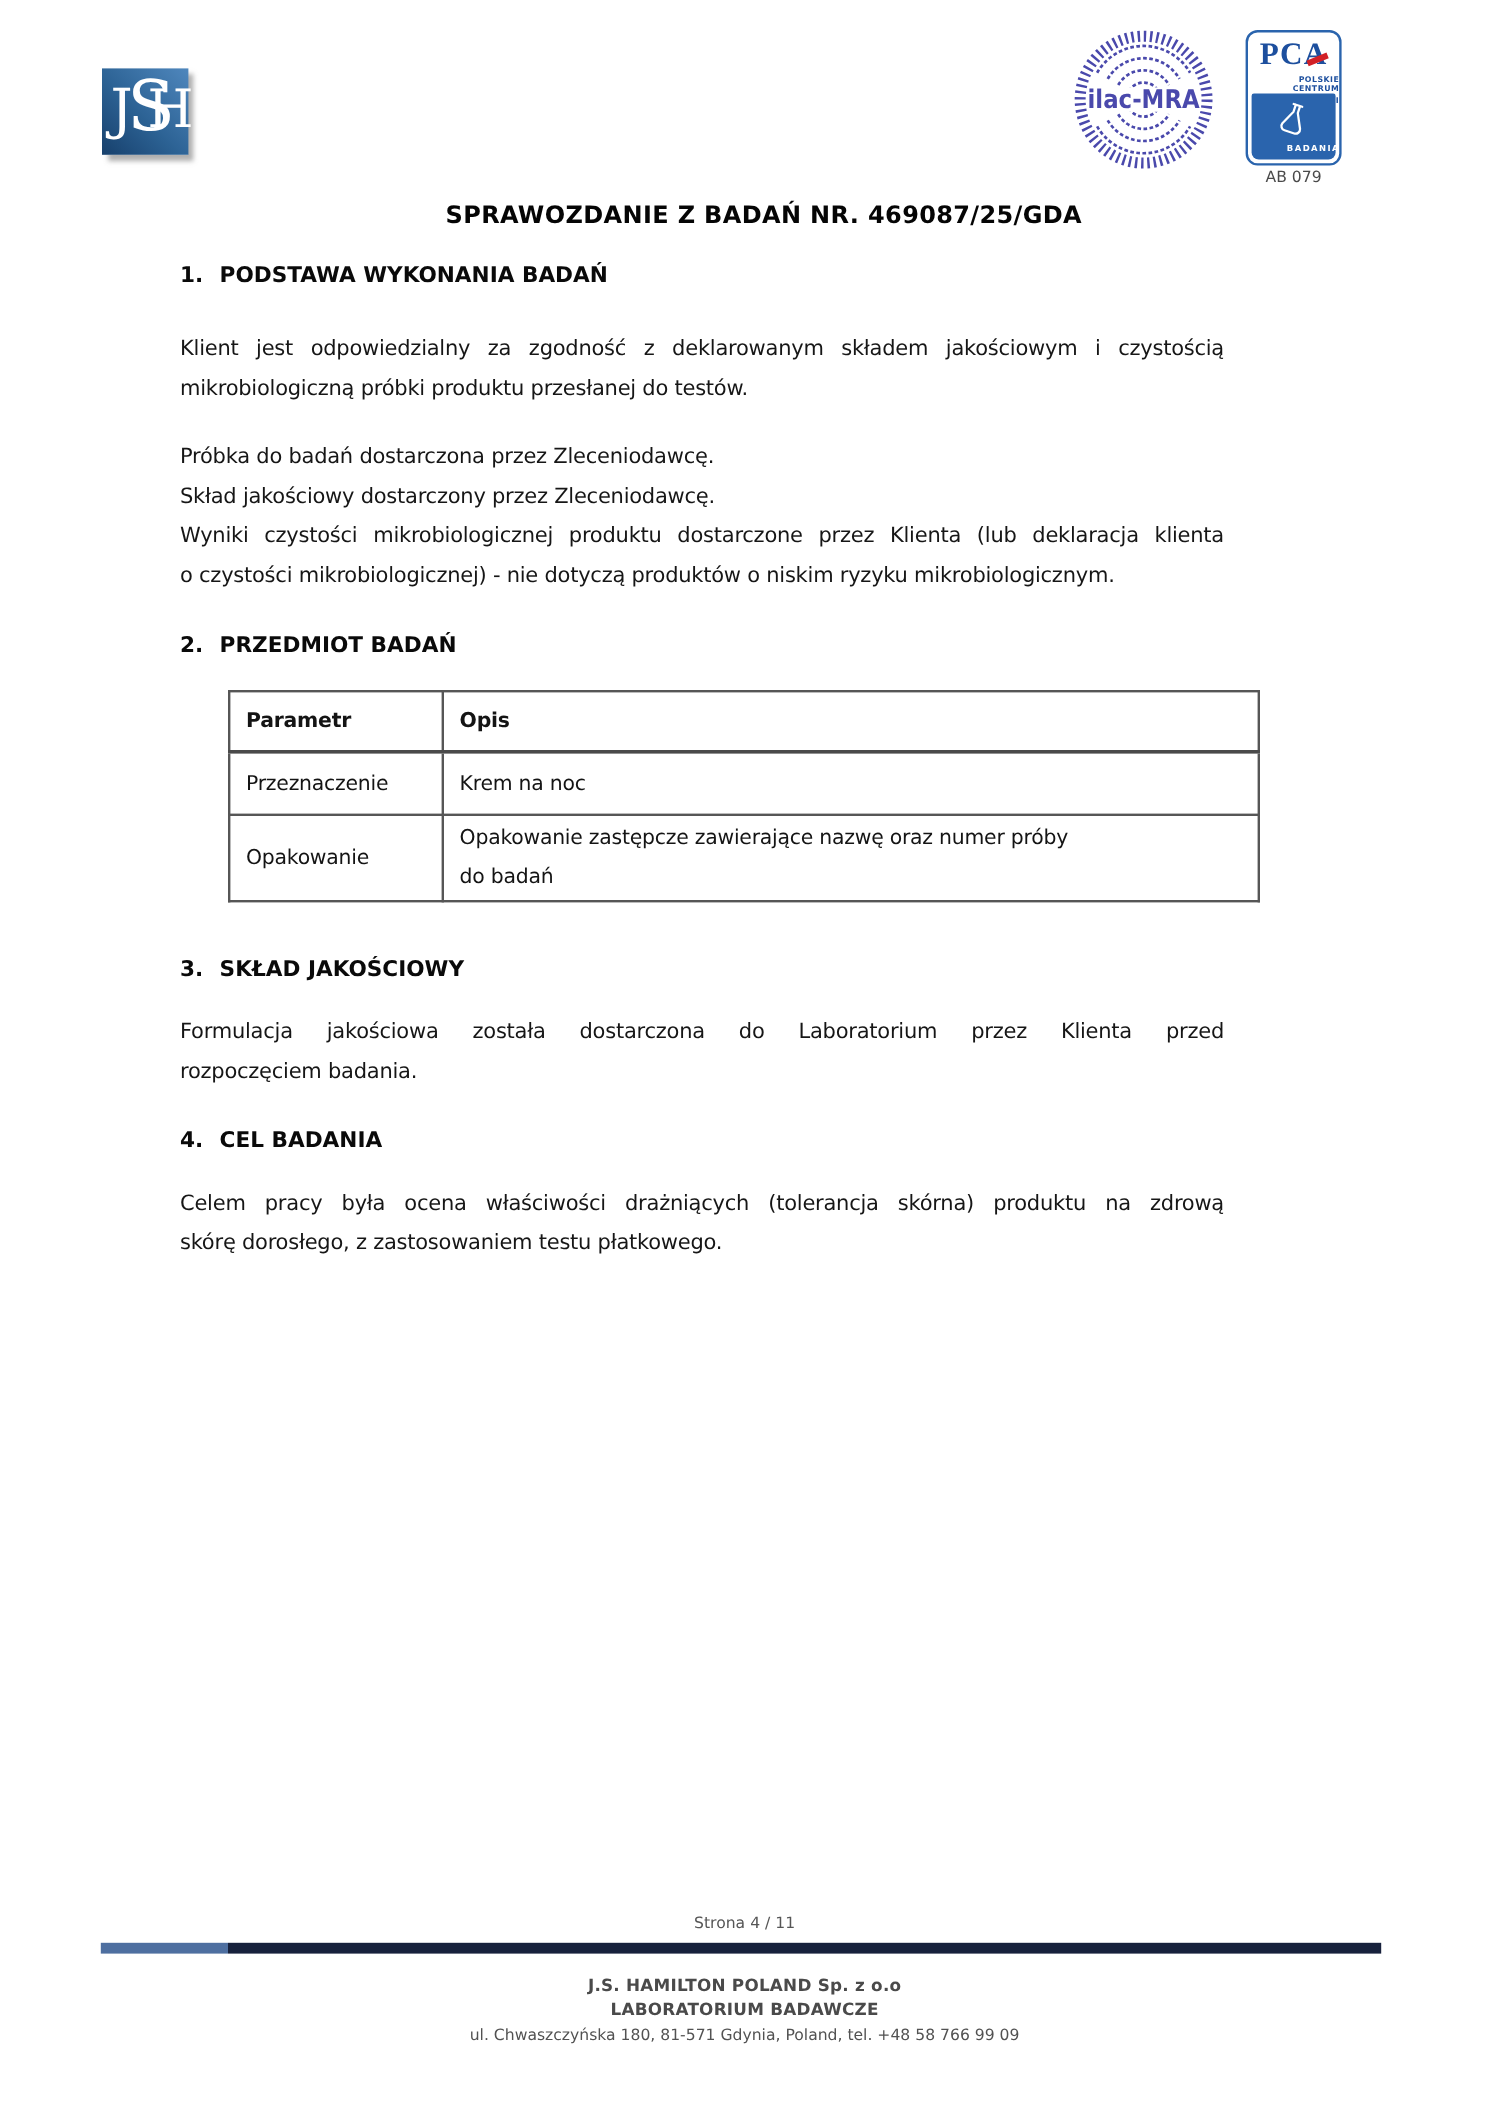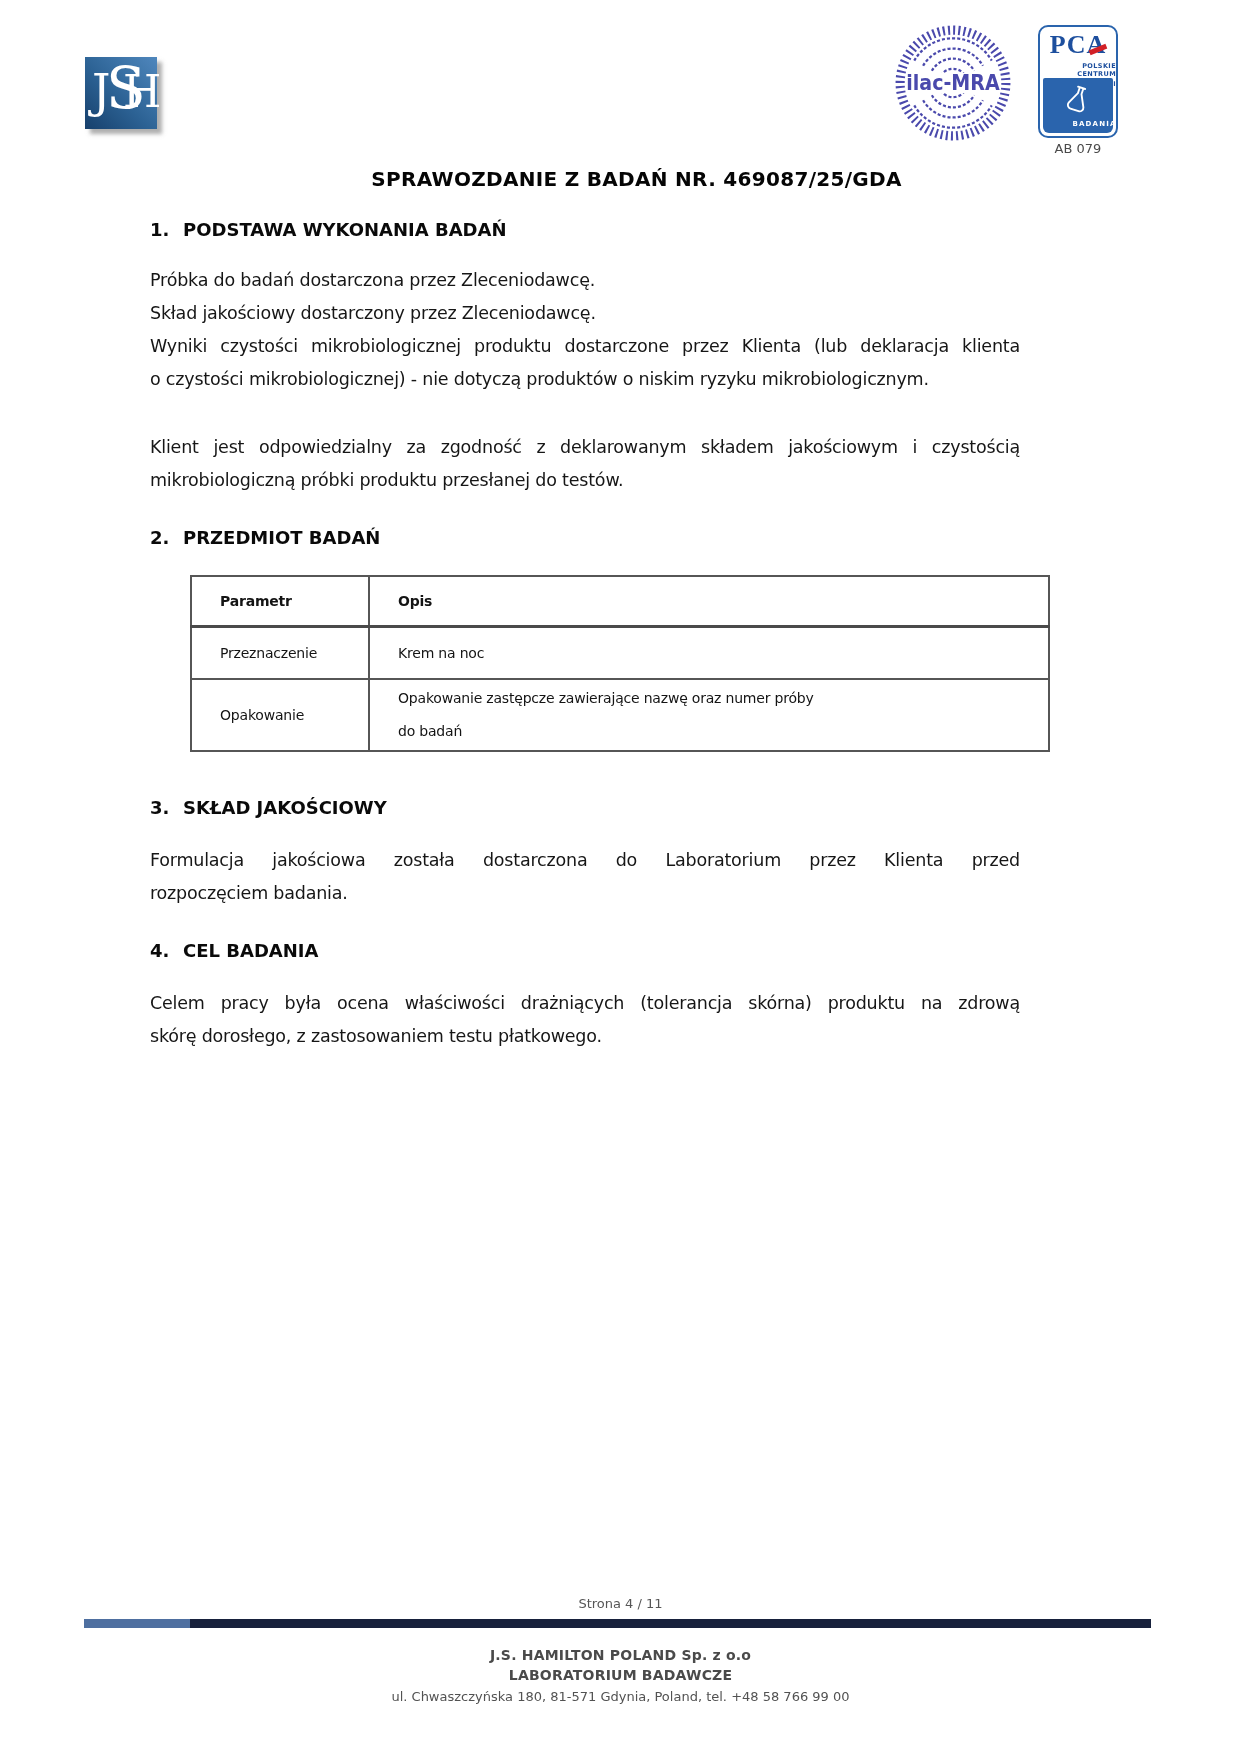--- a/index.html
+++ b/index.html
@@ -78,22 +78,22 @@
 
   .mt35 { margin-top:35px; }
   .mt30 { margin-top:30px; }
   .mt45 { margin-top:45px; }
   .mt26 { margin-top:26px; }
 
   
   table.spec { border-collapse:collapse; margin:27px 0 0 40px; width:860px; table-layout:fixed; }
   table.spec col.c1 { width:178px; }
   table.spec th, table.spec td {
-    border:2px solid #565656; padding:0 28px; vertical-align:middle;
-    font-size:14px; letter-spacing:-.2px; text-align:left; color:#141414;
+    border:2px solid #565656; padding:0 13px; vertical-align:middle;
+    font-size:17px; letter-spacing:-.2px; text-align:left; color:#141414;
   }
   table.spec thead th { height:50px; font-weight:bold; border-bottom:3px solid #4a4a4a; }
   table.spec tr.r1 td { height:53px; }
   .cell-line { line-height:33px; }
   tr.r2 td { padding-top:2px; padding-bottom:2px; }
 
   
   .page-num {
     position:absolute; top:1596px; left:0; right:0; text-align:center;
     font-size:13px; color:#565656;
@@ -151,30 +151,30 @@
 
   <div class="report-title">SPRAWOZDANIE Z BADAŃ NR. 469087/25/GDA</div>
 
   <div class="content">
 
     <div class="sec-heading">
       <span class="h-num">1.</span>
       <span class="h-text">PODSTAWA WYKONANIA BADAŃ</span>
     </div>
 
+    <div class="para mt35">
+      <div class="jline stretch">Klient jest odpowiedzialny za zgodność z deklarowanym składem jakościowym i czystością</div>
+      <div class="jline">mikrobiologiczną próbki produktu przesłanej do testów.</div>
+    </div>
+
     <div class="para">
       <div class="jline">Próbka do badań dostarczona przez Zleceniodawcę.</div>
       <div class="jline">Skład jakościowy dostarczony przez Zleceniodawcę.</div>
       <div class="jline stretch">Wyniki czystości mikrobiologicznej produktu dostarczone przez Klienta (lub deklaracja klienta</div>
       <div class="jline">o czystości mikrobiologicznej) - nie dotyczą produktów o niskim ryzyku mikrobiologicznym.</div>
-    </div>
-
-    <div class="para mt35">
-      <div class="jline stretch">Klient jest odpowiedzialny za zgodność z deklarowanym składem jakościowym i czystością</div>
-      <div class="jline">mikrobiologiczną próbki produktu przesłanej do testów.</div>
     </div>
 
     <div class="sec-heading mt30">
       <span class="h-num">2.</span>
       <span class="h-text">PRZEDMIOT BADAŃ</span>
     </div>
 
     <table class="spec">
       <colgroup>
           <col class="c1">
@@ -223,15 +223,15 @@
 
   </div>
 
   <div class="page-num">Strona 4 / 11</div>
   <div class="footer-bar">
     <div class="bar-light"></div>
     <div class="bar-dark"></div>
   </div>
   <div class="footer-company">J.S. HAMILTON POLAND Sp. z o.o</div>
   <div class="footer-lab">LABORATORIUM BADAWCZE</div>
-  <div class="footer-address">ul. Chwaszczyńska 180, 81-571 Gdynia, Poland, tel. +48 58 766 99 00</div>
+  <div class="footer-address">ul. Chwaszczyńska 180, 81-571 Gdynia, Poland, tel. +48 58 766 99 09</div>
 
 </div>
 
 </body></html>

